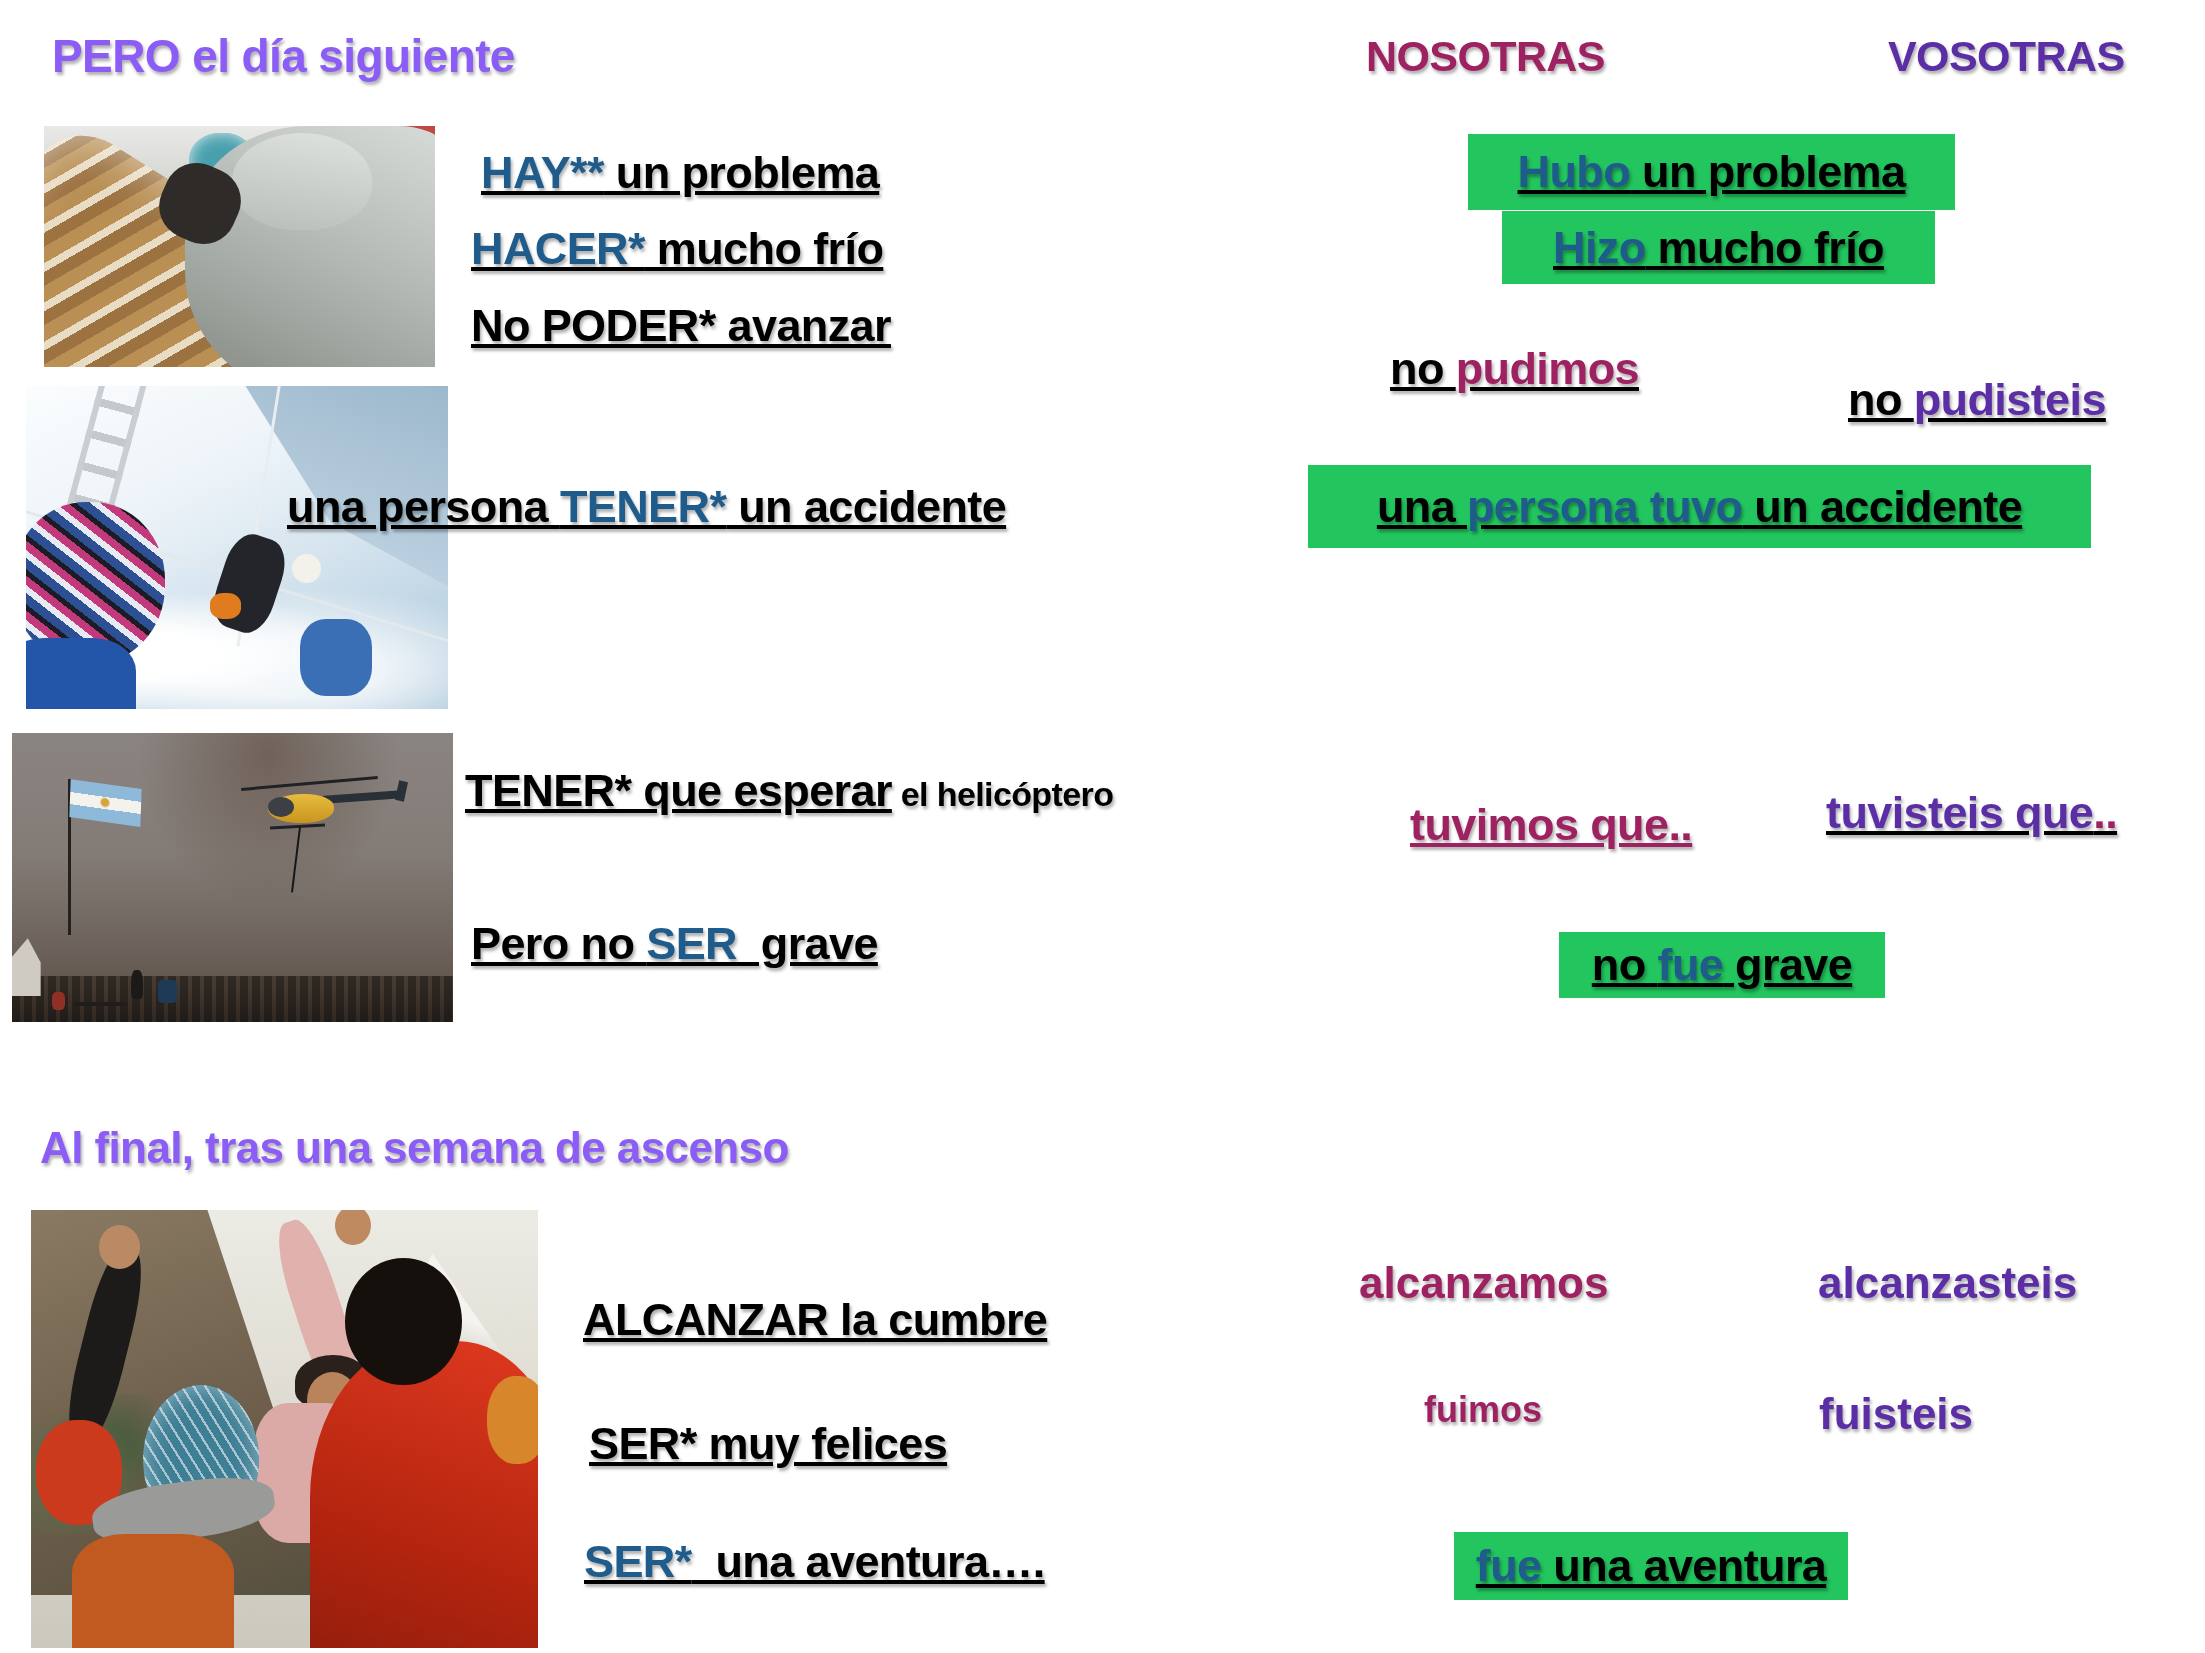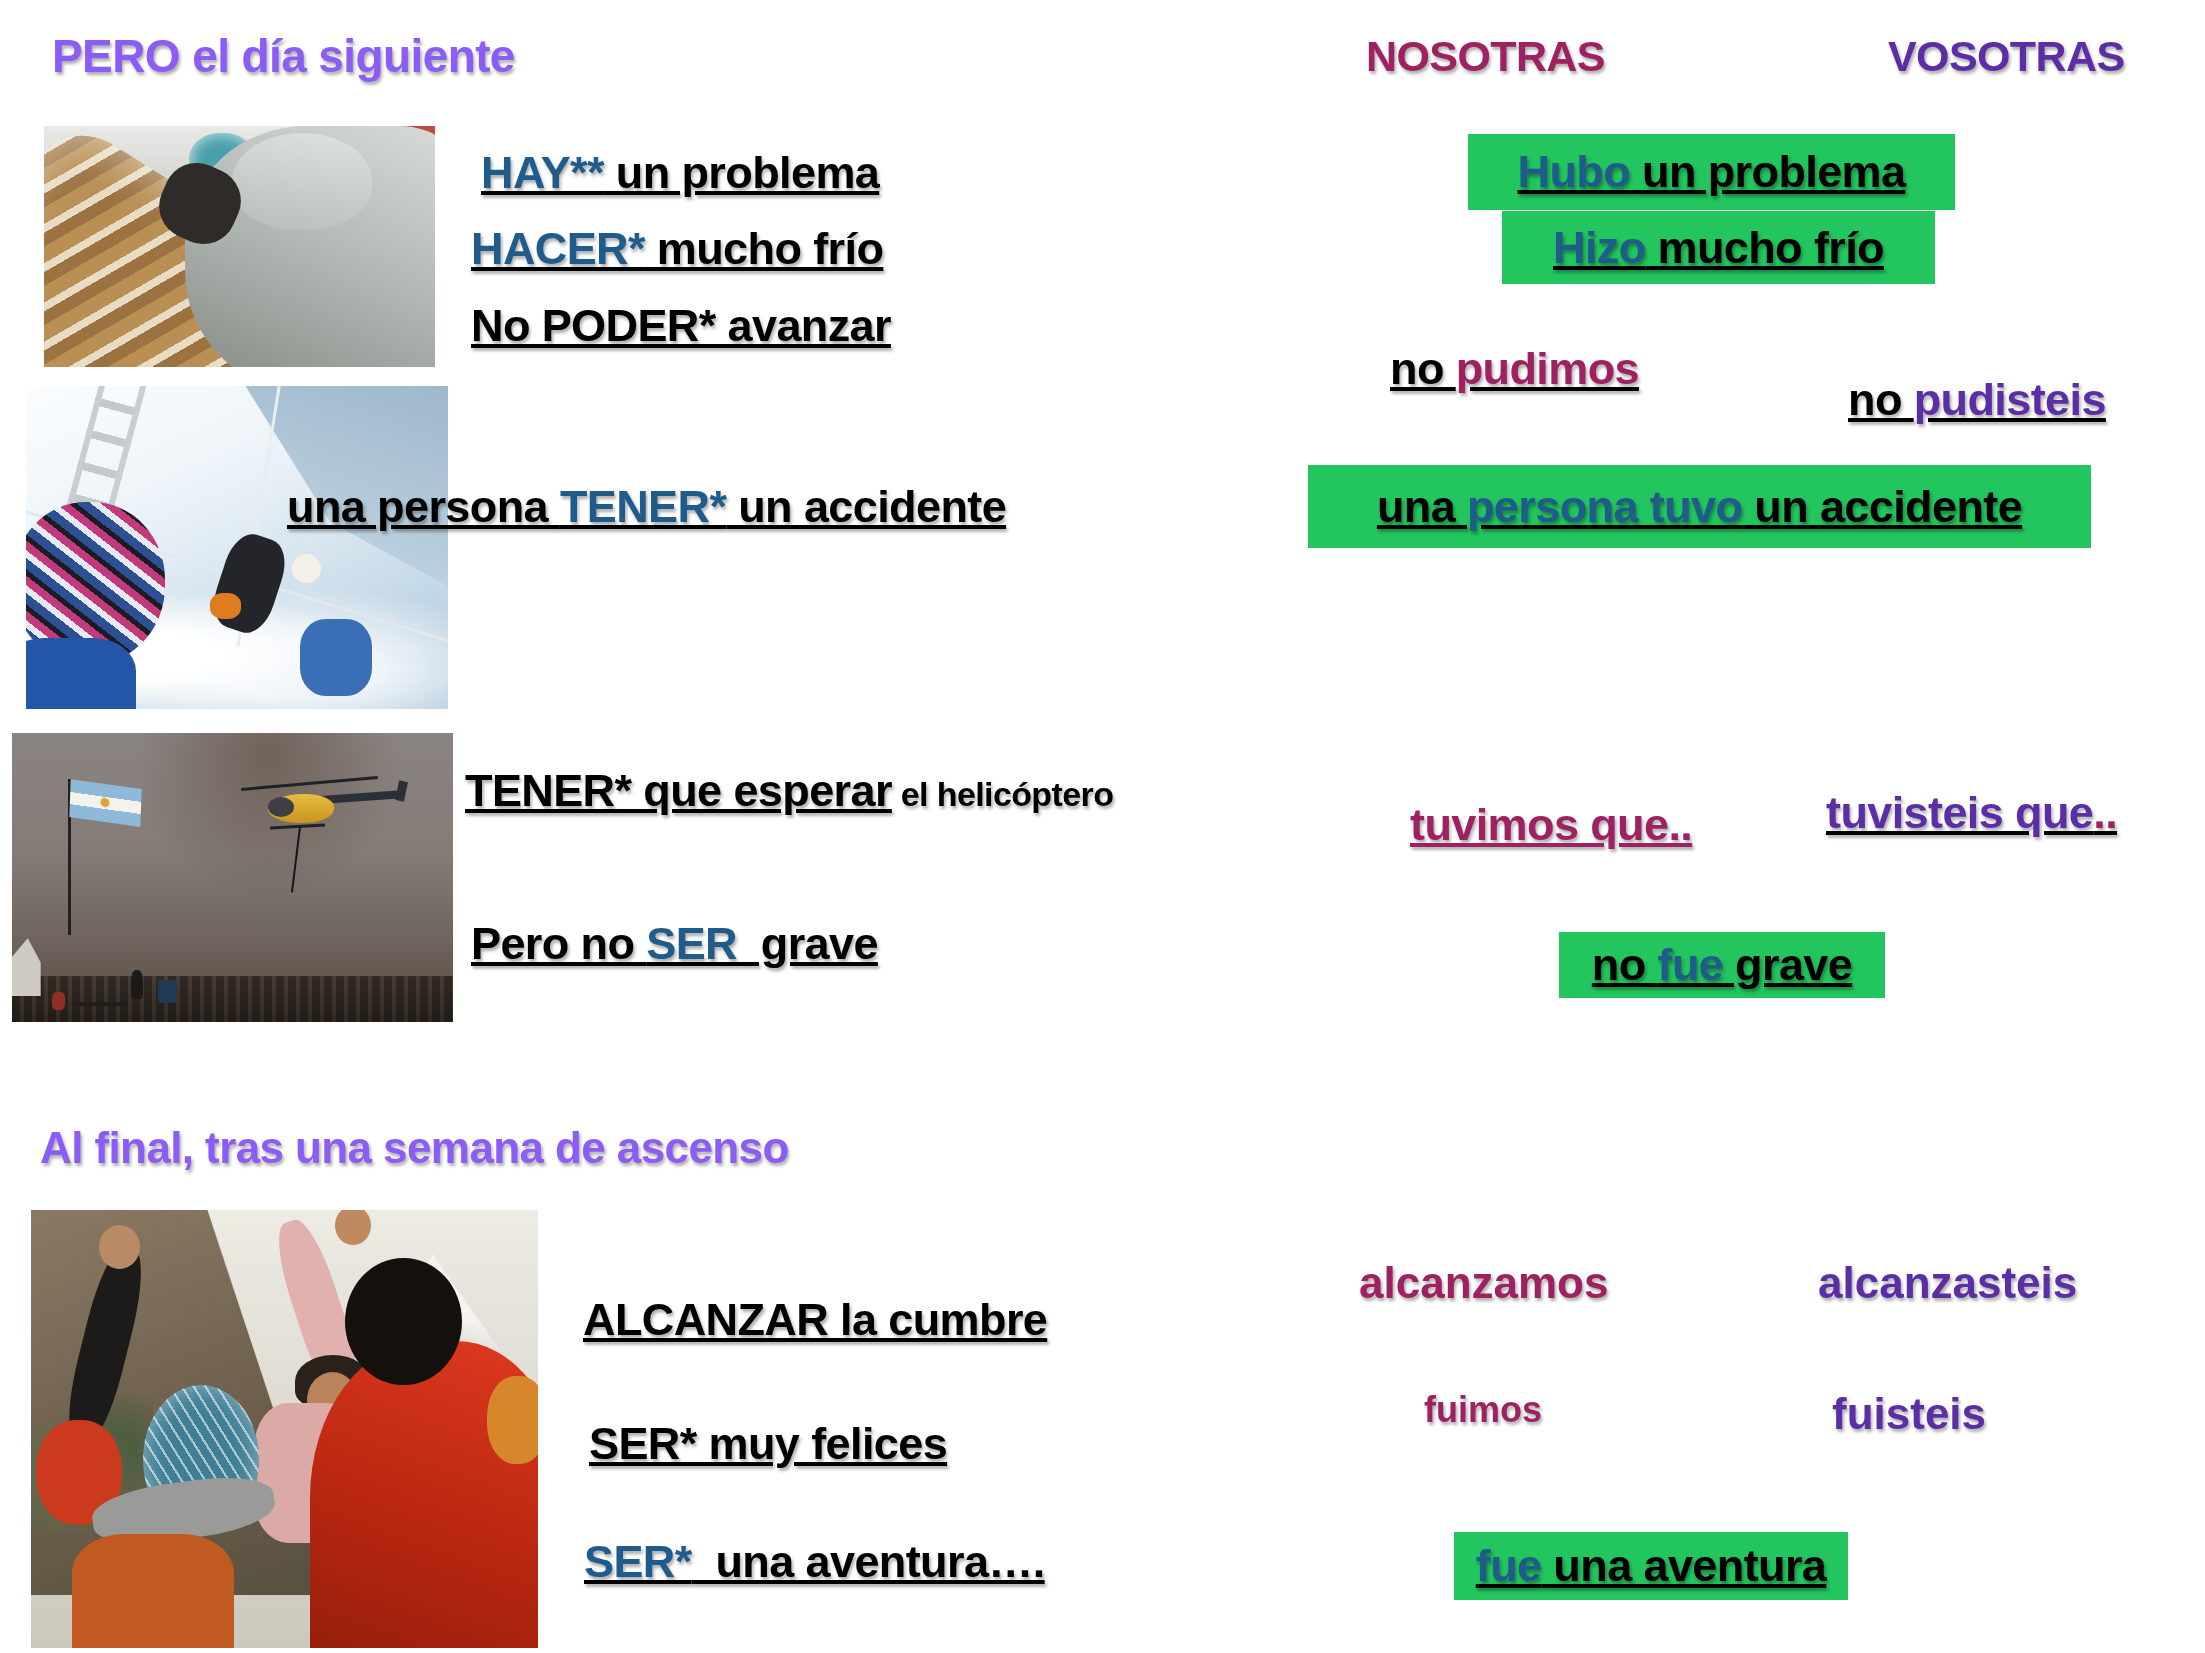--- a/index.html
+++ b/index.html
@@ -225,19 +225,19 @@
     <div class="orangejkt"></div>
   </div>
 
   <div class="t sz-main black" style="left:583px;top:1296px;">ALCANZAR la cumbre</div>
   <div class="t sz-main black" style="left:589px;top:1420px;">SER* muy felices</div>
   <div class="t sz-main" style="left:584px;top:1538px;"><span class="blue">SER*</span><span class="black">  una aventura….</span></div>
 
   <div class="t magenta" style="left:1359px;top:1260px;font-size:44px;">alcanzamos</div>
   <div class="t purple" style="left:1818px;top:1260px;font-size:44px;">alcanzasteis</div>
   <div class="t magenta" style="left:1424px;top:1391px;font-size:36px;">fuimos</div>
-  <div class="t purple" style="left:1819px;top:1391px;font-size:44px;margin-left:13px;">fuisteis</div>
+  <div class="t purple" style="left:1819px;top:1391px;font-size:44px;">fuisteis</div>
   <div class="hl" style="left:1454px;top:1532px;width:394px;height:68px;">
     <div class="t sz-main"><span class="blue">fue</span><span class="black"> una aventura</span></div>
   </div>
 
 </div>
 
 
 </body></html>

